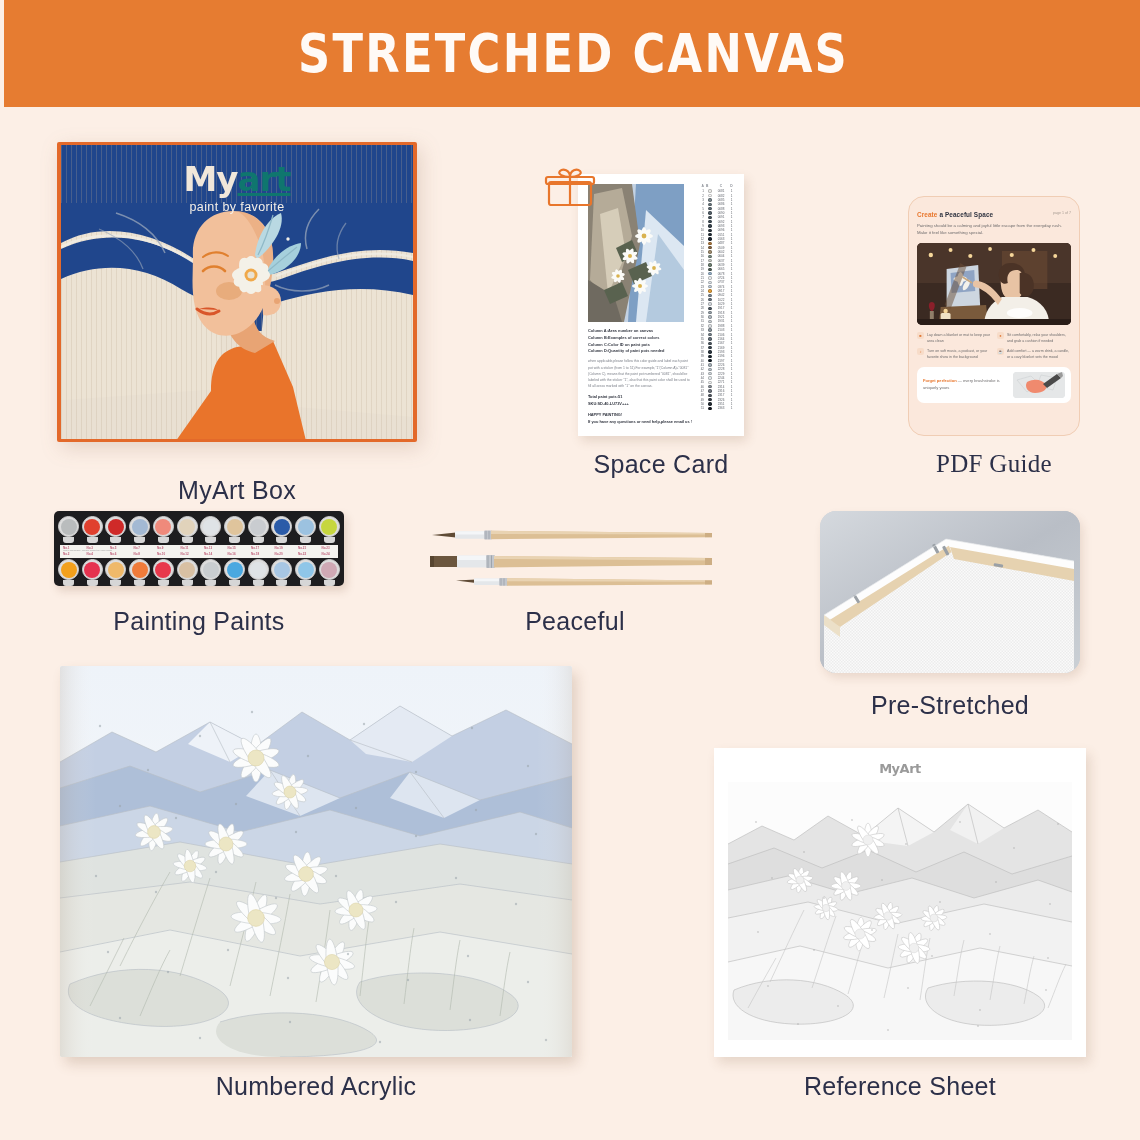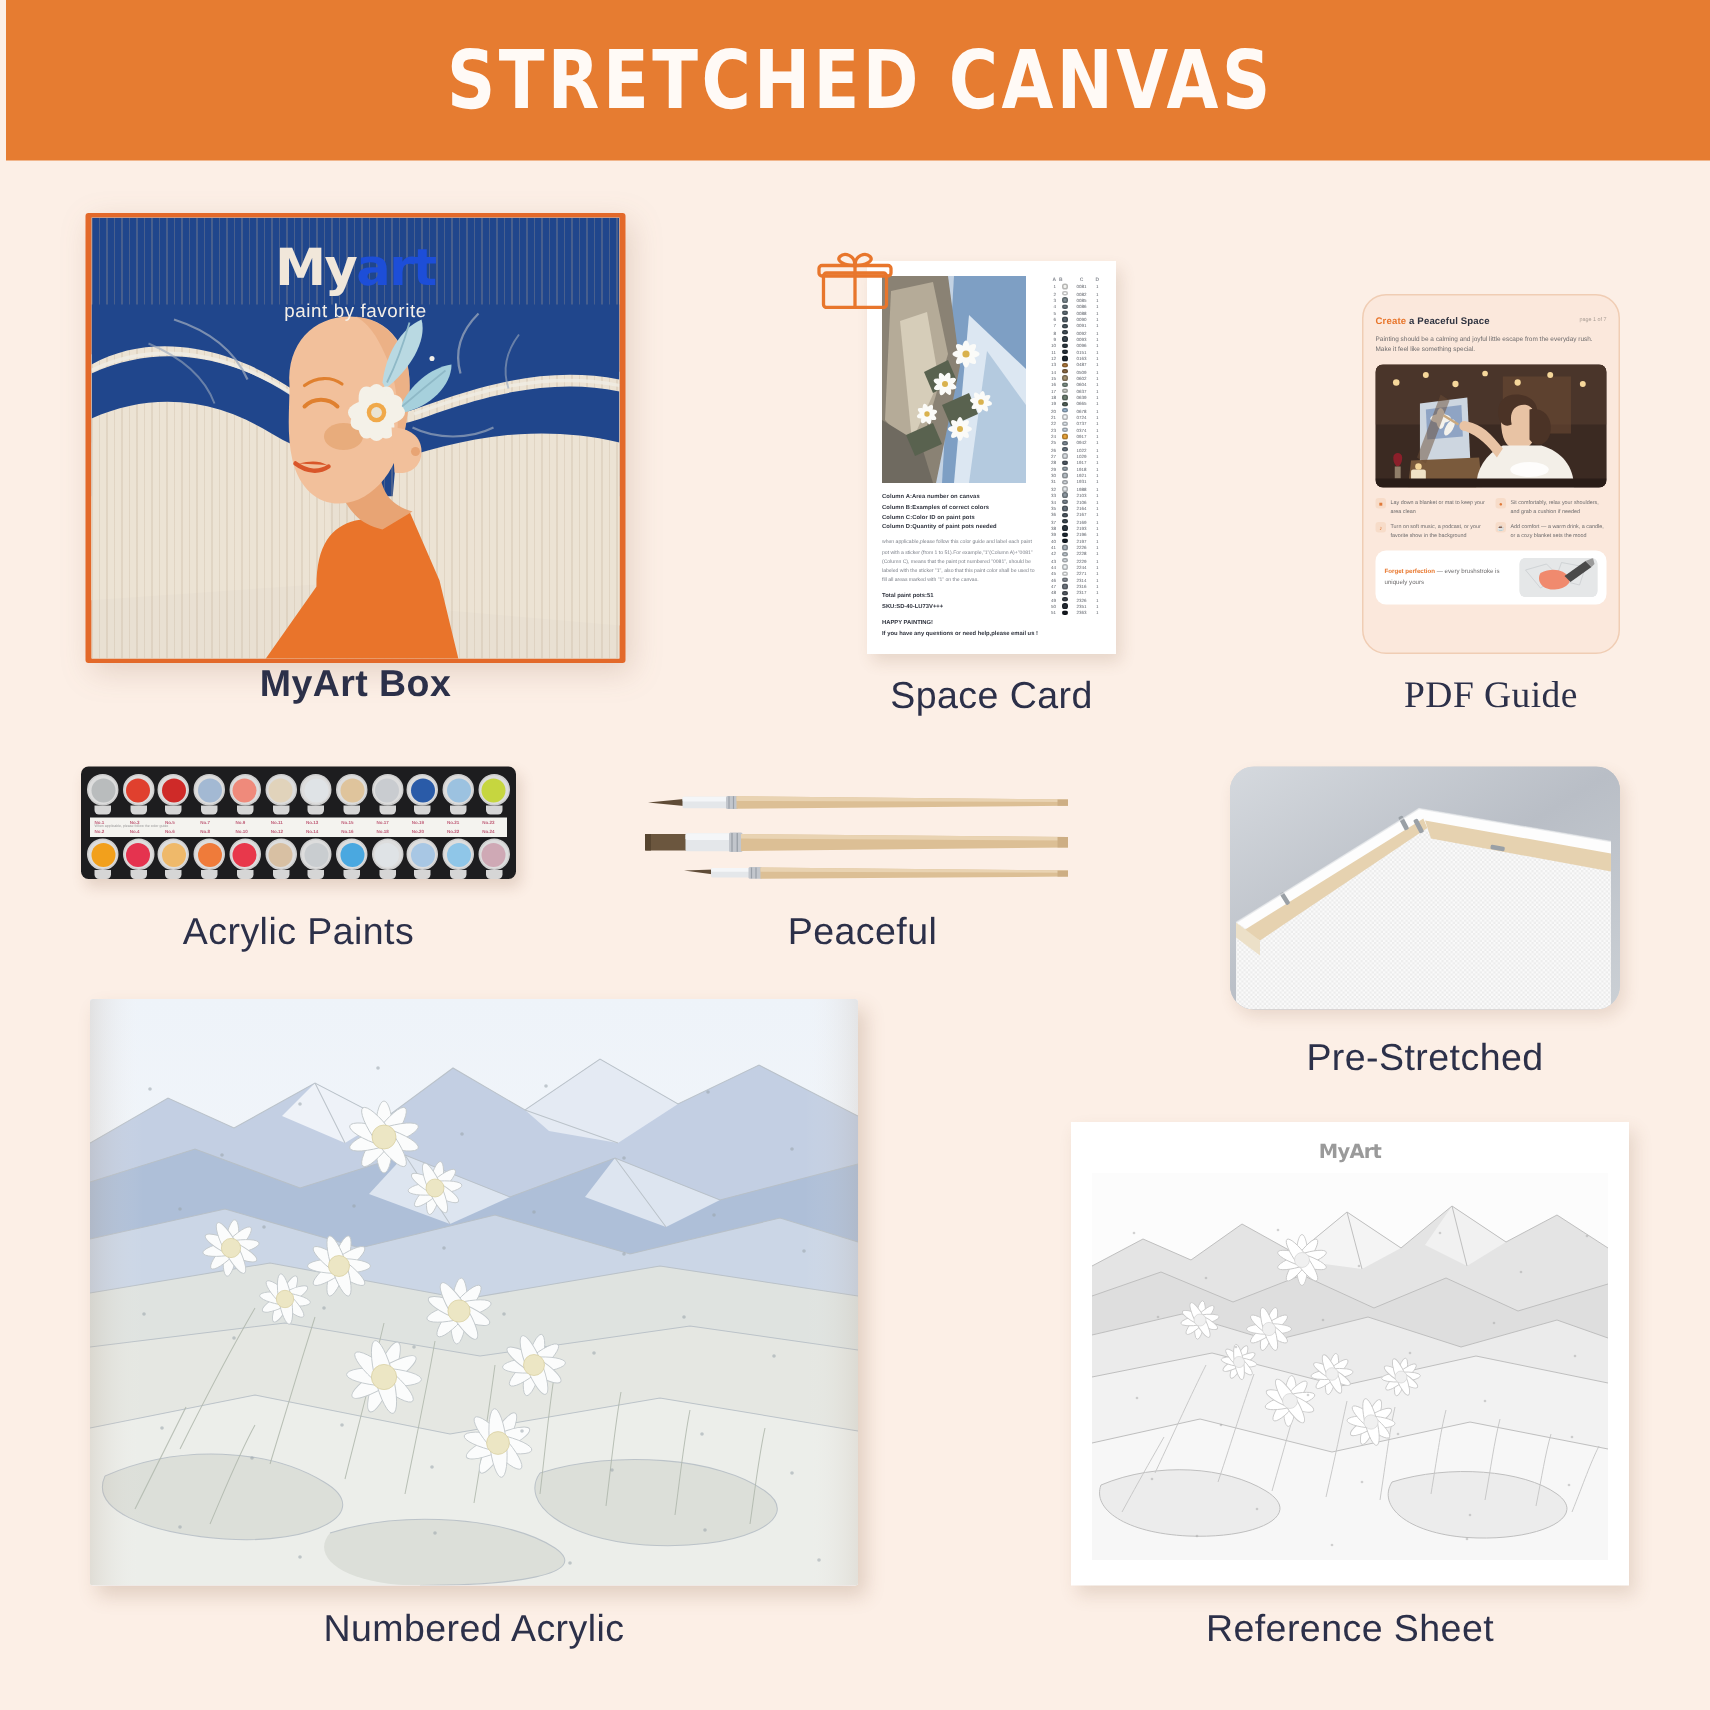--- a/index.html
+++ b/index.html
@@ -49,21 +49,21 @@
   .cream-r{ position:absolute; right:-20px; top:86px; width:170px; height:180px;
      background:#ece3d4; border-radius:80% 60% 0 0 / 80px 70px 0 0; transform:rotate(5deg);}
   .box-body{ position:absolute; left:0; top:150px; width:100%; height:150px; background:#e9e0d2;}
   .corr{ position:absolute; inset:0;
      background:repeating-linear-gradient(90deg, rgba(190,170,145,.25) 0 1px, transparent 1px 5px);}
 
   .logo{ position:absolute; left:0; top:14px; width:100%; text-align:center; z-index:6;}
   .logo-txt{ font-family:"DejaVu Sans","Liberation Sans",sans-serif; font-weight:800;
      font-size:34px; letter-spacing:-1px;}
   .logo-my{ color:#f1e7da; }
-  .logo-art{ color:#1d4ed8; }
+  .logo-art{ color:#0f766e;text-decoration:underline; }
   .logo-sub{ color:#f5efe7; font-size:12.5px; letter-spacing:.4px; margin-top:1px;}
 
   .hair{ position:absolute; left:0; top:46px; width:100%; height:150px; z-index:3;}
   .face-g{ position:absolute; left:0; top:46px; width:100%; height:254px; z-index:4;}
 
   
   .card-wrap{ position:absolute; left:578px; top:174px; width:166px; height:262px;
      background:#fff; box-shadow:3px 5px 10px rgba(120,80,50,.16);}
   .card-img{ position:absolute; left:10px; top:10px; width:96px; height:138px; overflow:hidden;
      background:#b9c6d6;}
@@ -197,21 +197,21 @@
     </svg>
 
     <div class="corr"></div>
 
     <div class="logo">
       <div class="logo-txt"><span class="logo-my">My</span><span class="logo-art">art</span></div>
       <div class="logo-sub">paint by favorite</div>
     </div>
   </div>
 </div>
-<div class="caption" style="left:57px; top:442px; width:360px;font-weight:bold;">MyArt Box</div>
+<div class="caption" style="left:57px; top:476px; width:360px;">MyArt Box</div>
 
 <div class="card-wrap">
   <div class="card-img">
     <svg viewBox="0 0 96 138" preserveAspectRatio="none" width="96" height="138">
       <rect width="96" height="138" fill="#c3d2e3"></rect>
       <path d="M48 0 L96 0 L96 138 L40 138 Z" fill="#7e9fc4"></path>
       <path d="M58 26 L96 62 L96 138 L48 138 Z" fill="#dce7f2"></path>
       <path d="M70 50 L96 86 L96 138 L58 138 Z" fill="#b4cadf"></path>
       <path d="M0 0 L44 0 L52 60 L36 138 L0 138 Z" fill="#8a8274"></path>
       <path d="M6 10 L34 4 L44 52 L24 120 L2 96 Z" fill="#b5ab98"></path>
@@ -959,21 +959,21 @@
         </span>
       </div>
       <div class="pot">
         <span class="pot-tab"></span>
         <span class="pot-b">
           <i class="pot-c" style="background:#cfa9b5"></i>
         </span>
       </div>
     </div>
 </div>
-<div class="caption" style="left:54px; top:607px; width:290px;">Acrylic Paints</div>
+<div class="caption" style="left:54px; top:607px; width:290px;">Painting Paints</div>
 
 <div class="brushes">
   <svg width="300" height="72" viewBox="0 0 300 72">
     <g>
       <path d="M12 11 L36 8.6 L36 13.4 Z" fill="#5f4b36"></path>
       <rect x="35" y="7.2" width="32" height="7.6" rx="1" fill="#e4e7ea"></rect>
       <rect x="35" y="7.2" width="32" height="3.2" rx="1" fill="#f4f6f8"></rect>
       <rect x="64" y="6.6" width="8" height="8.8" rx="1" fill="#c2c6cc"></rect>
       <line x1="66" y1="6.8" x2="66" y2="15.2" stroke="#9aa0a8" stroke-width=".8"></line>
       <line x1="69" y1="6.8" x2="69" y2="15.2" stroke="#9aa0a8" stroke-width=".8"></line>

